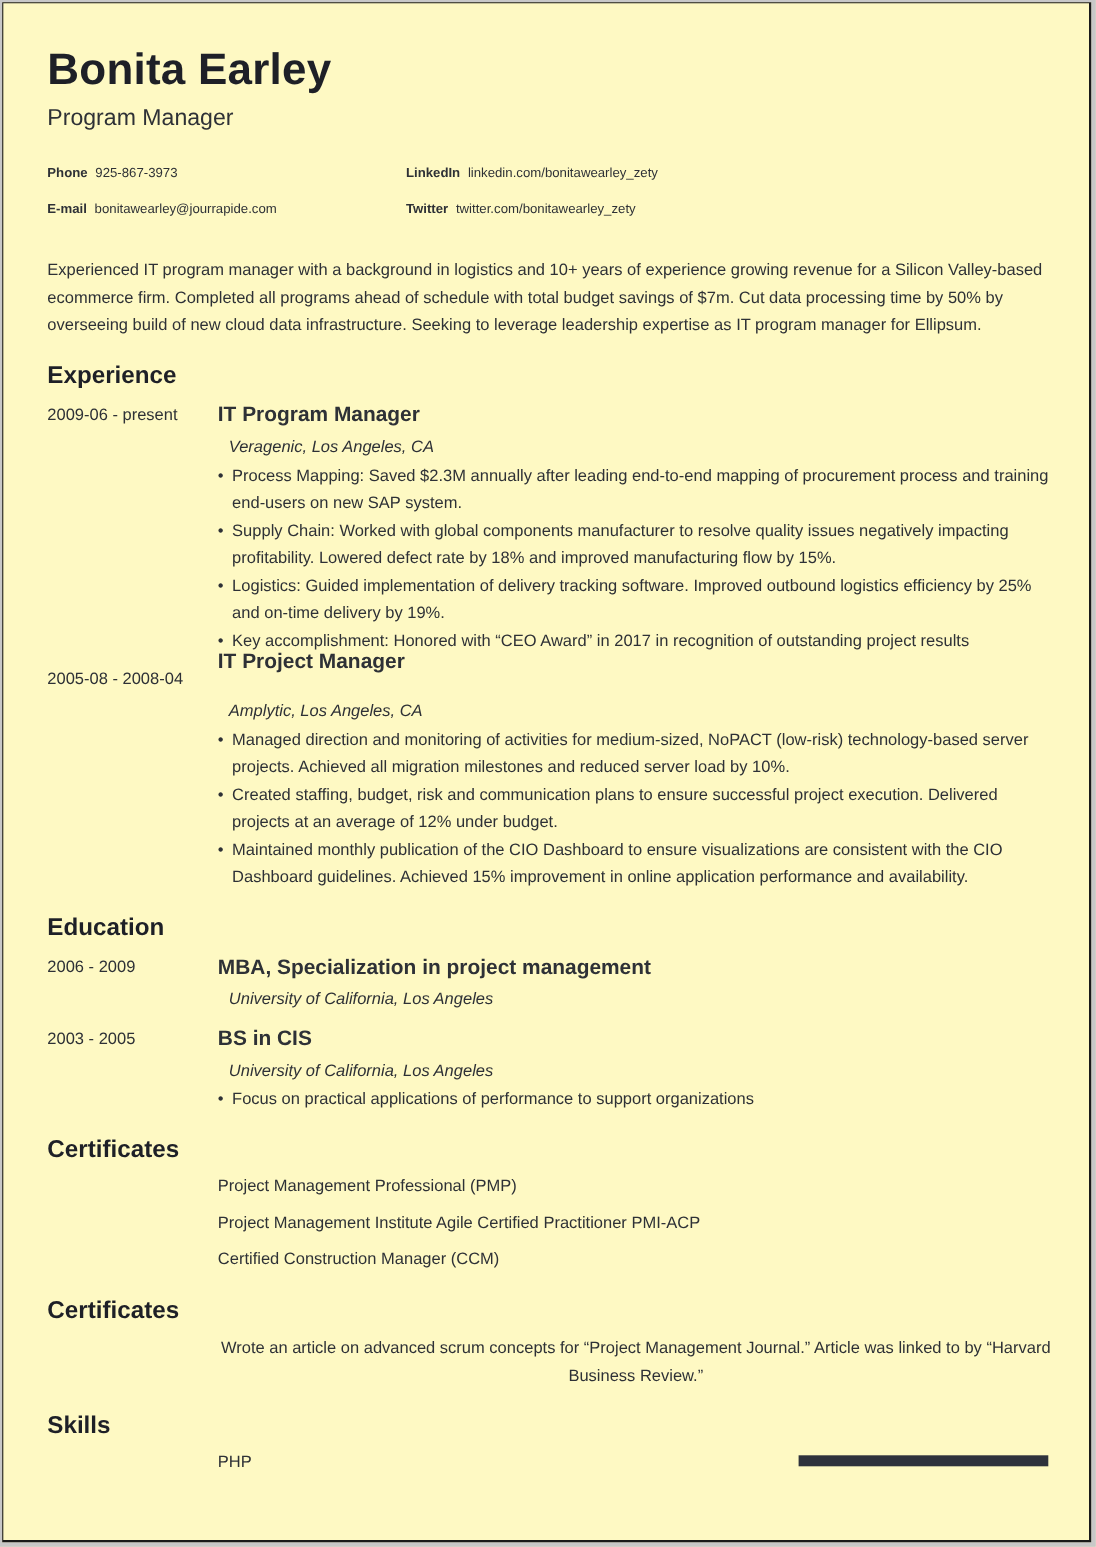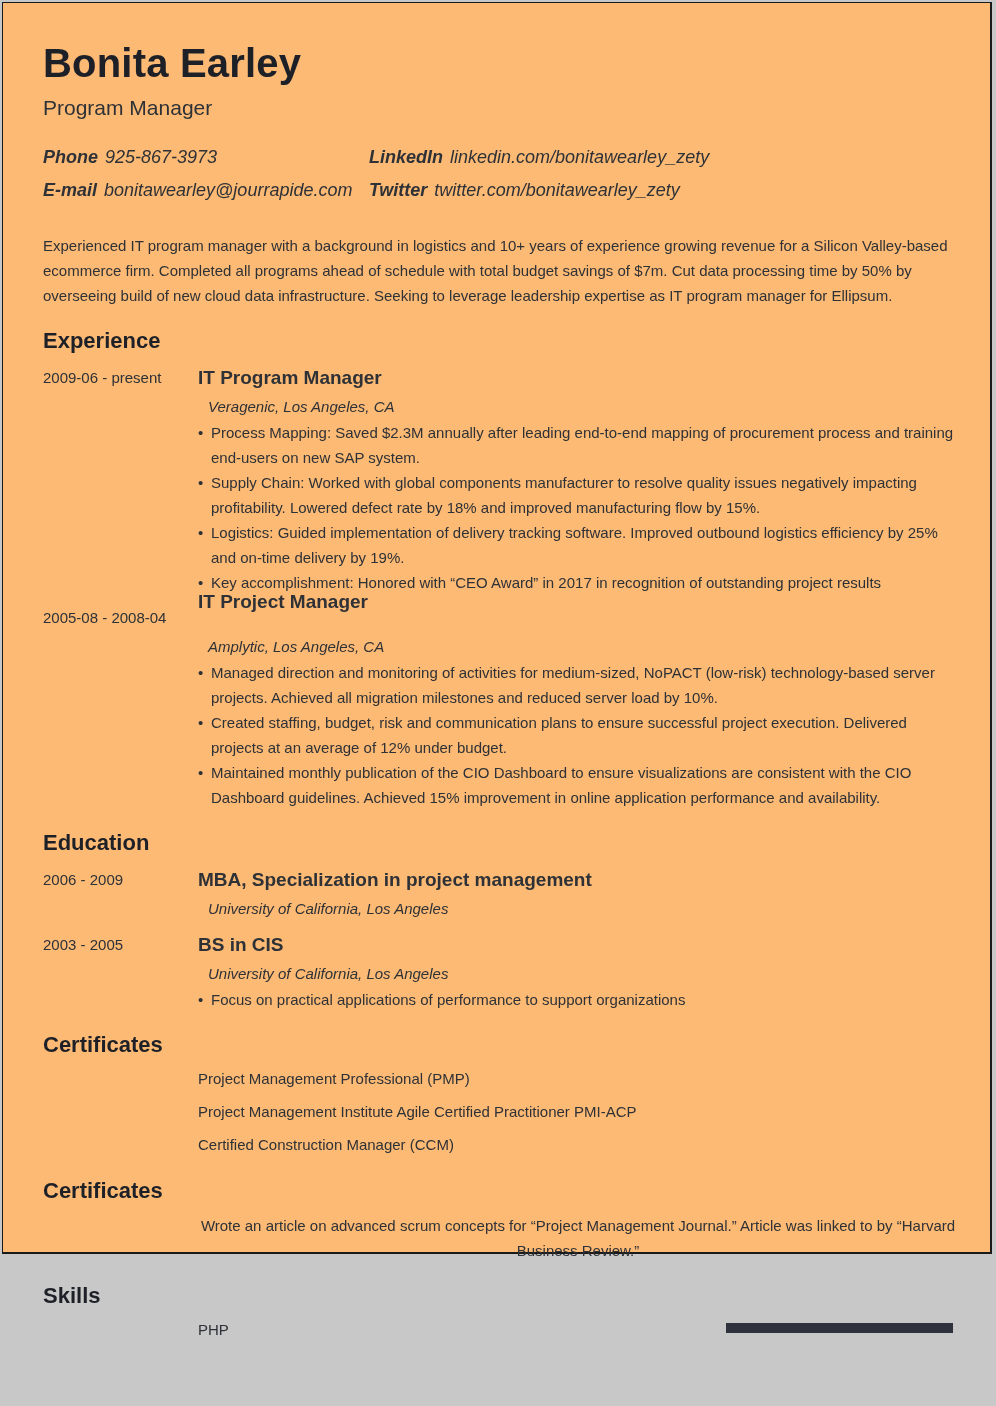--- a/index.html
+++ b/index.html
@@ -13,22 +13,22 @@
     position: relative;
     overflow: hidden;
     font-family: "Liberation Sans", sans-serif;
     color: #2e3136;
   }
   .page {
     position: absolute;
     left: 2px;
     top: 2px;
     width: 990px;
-    height: 1252px;
-    background: #fdba74;
+    height: 1400px;
+    background: #fef9c3;
     border: 1px solid #1a1a1a;
     border-right-width: 2px;
     border-bottom-width: 2px;
     box-sizing: border-box;
   }
   .inner {
     position: absolute;
     left: 40px;
     top: 0;
     width: 910px;
@@ -46,24 +46,23 @@
   .title {
     position: absolute;
     top: 93px;
     left: 0;
     font-size: 21px;
     color: #2e3136;
     white-space: nowrap;
   }
   .contact {
     position: absolute;
-    font-size: 18px;
+    font-size: 12px;
     white-space: nowrap;
     line-height: 18px;
-    font-style: italic;
   }
   .contact .lbl {
     font-weight: bold;
     color: #2e3136;
     margin-right: 7px;
   }
   .contact .val {
     color: #2e3136;
   }
   .summary {

